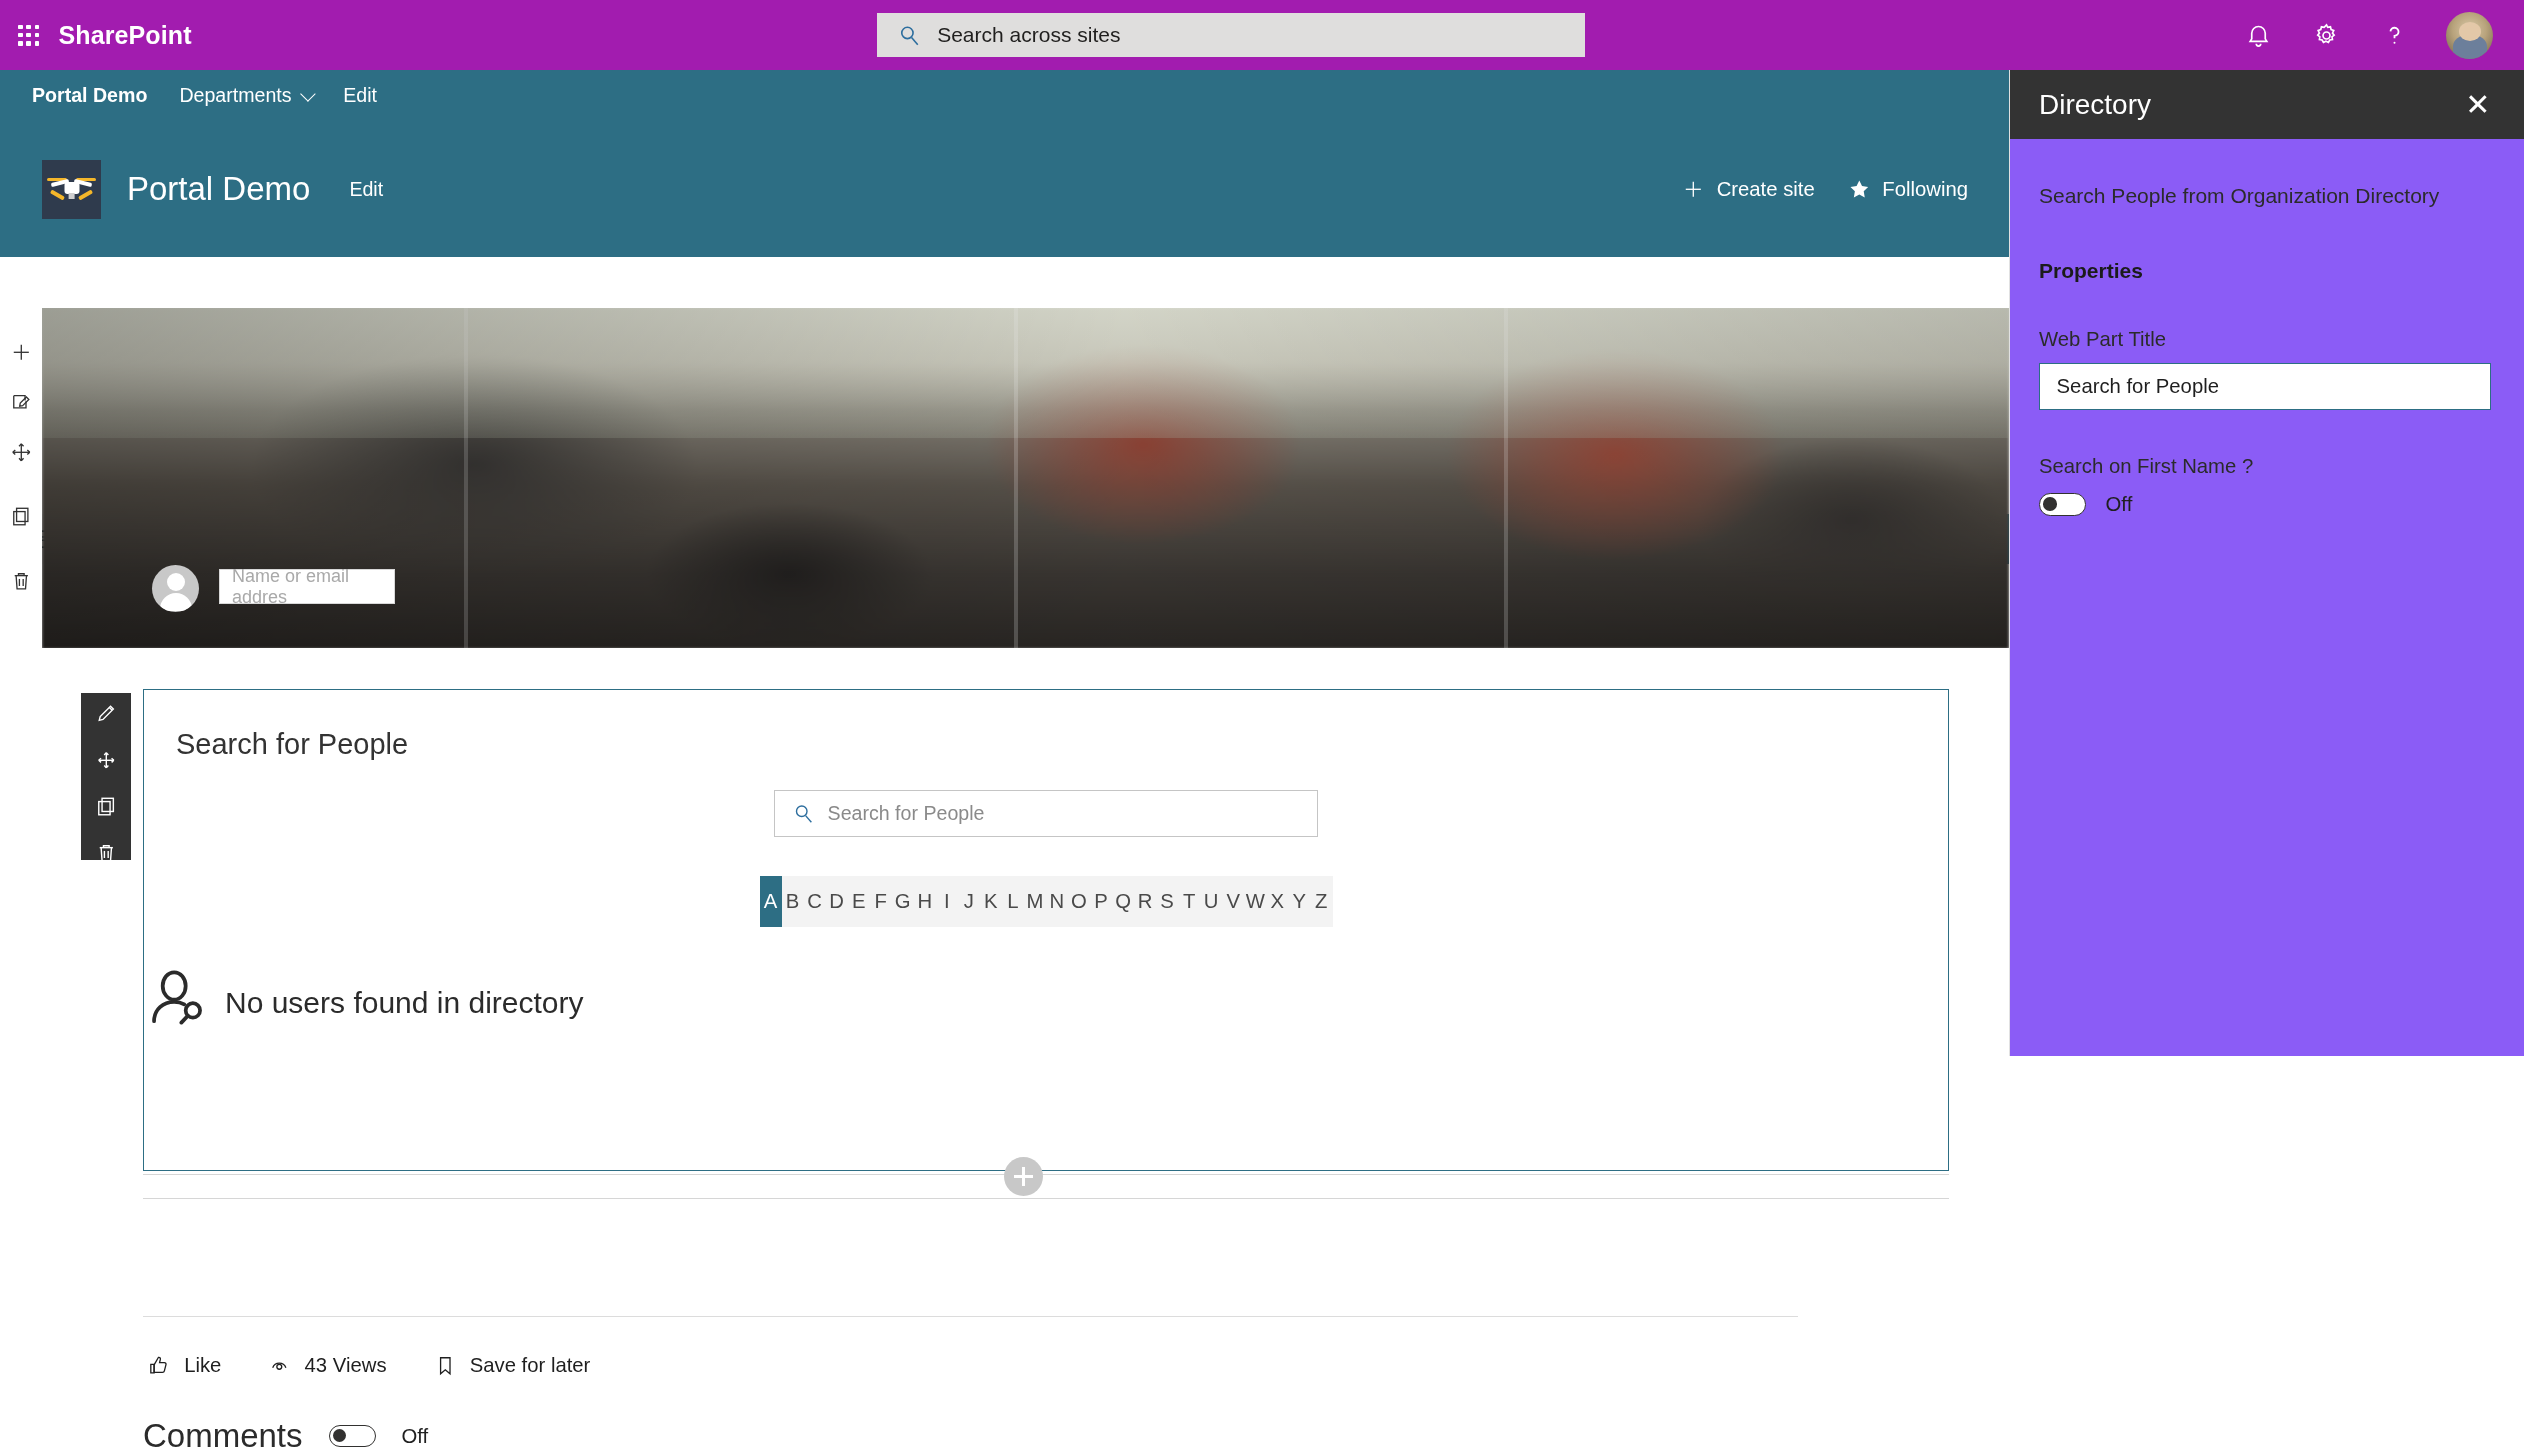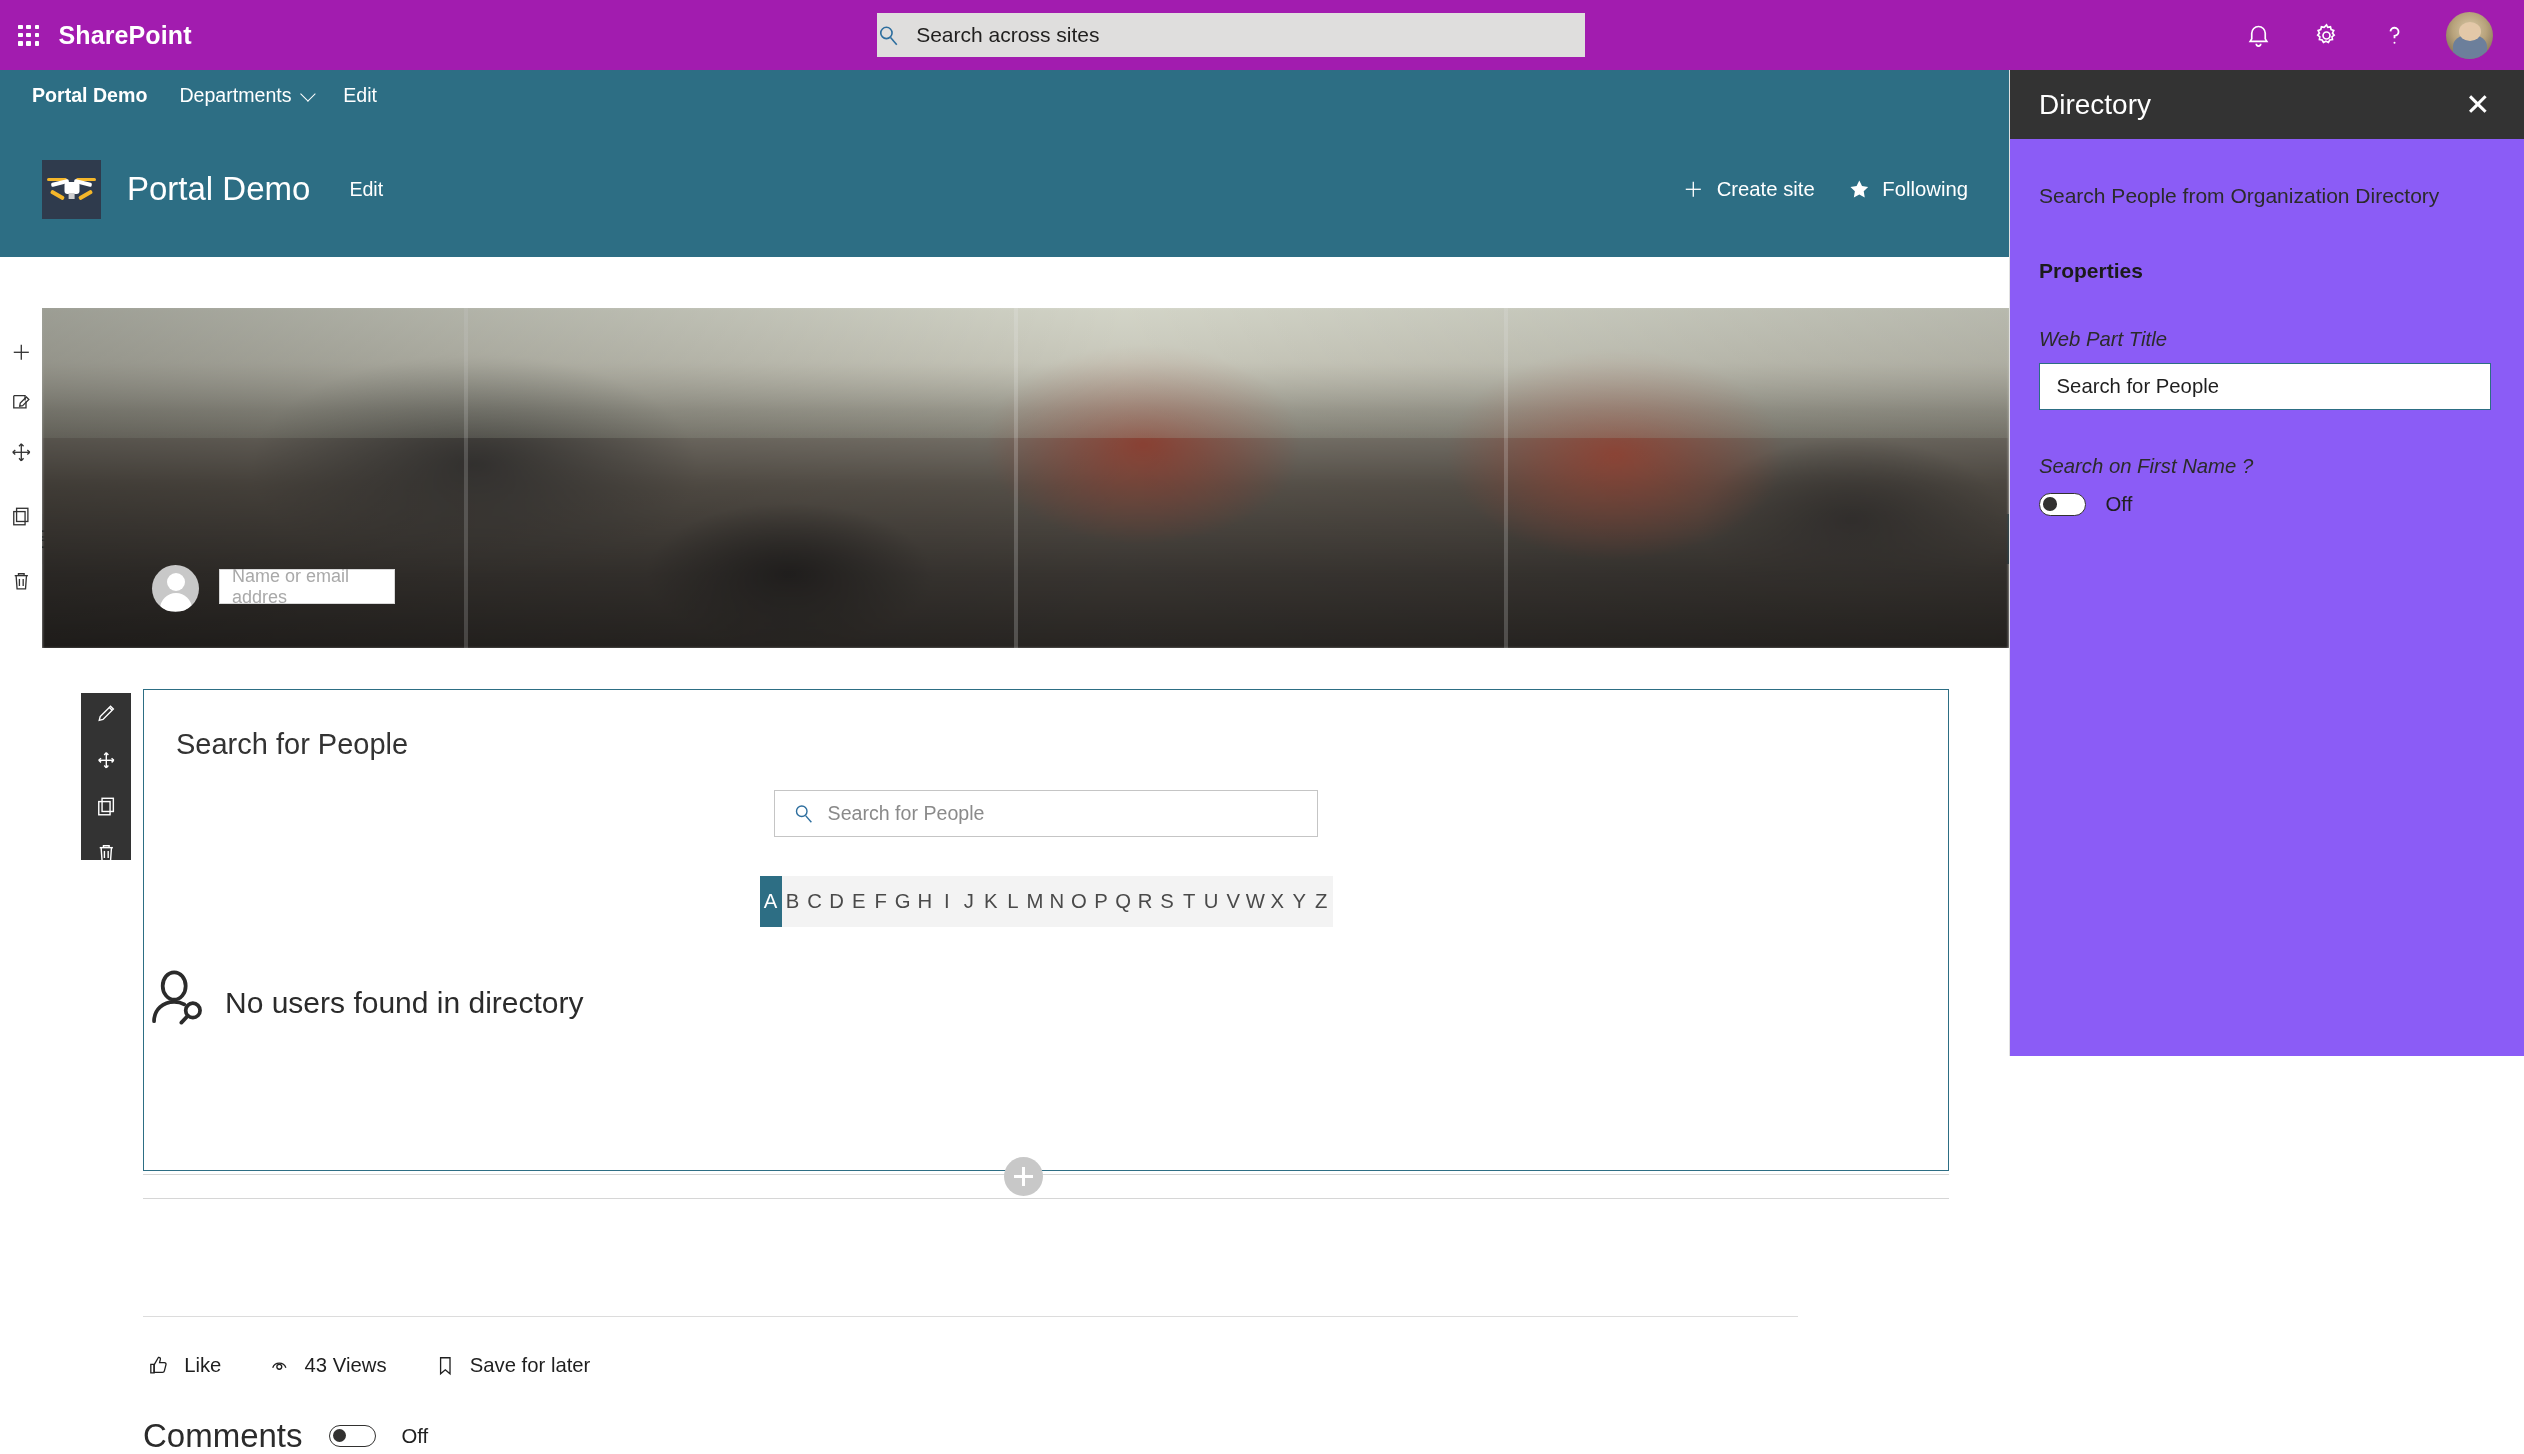--- a/index.html
+++ b/index.html
@@ -21,21 +21,21 @@
     display: grid; grid-template-columns: repeat(3, 1fr); grid-template-rows: repeat(3, 1fr);
     gap: 3.8px; padding: 4.5px; cursor: pointer;
   }
   .waffle i { display: block; background: #ffffff; border-radius: 0.8px; }
   .suite-title {
     color: #ffffff; font-size: 25px; font-weight: bold; letter-spacing: 0.1px;
     cursor: pointer;
   }
   .suite-search {
     position: absolute; left: 877px; top: 13px; width: 708px; height: 44px;
-    background: #dfdedd; display: flex; align-items: center; 
+    background: #dfdedd; display: flex; align-items: center; padding-left: 21px;
   }
   .suite-search .mag { margin-right: 16.6px; flex: 0 0 auto; }
   .suite-search .ph { color: #201f1e; font-size: 21px; }
   .suite-icons {
     position: absolute; right: 16.6px; top: 0; height: 70px;
     display: flex; align-items: center; gap: 35px; padding-right: 15px;
   }
   .suite-icons .si { width: 33px; height: 33px; display:flex; align-items:center; justify-content:center; cursor: pointer; }
   .avatar-img {
     width: 47px; height: 47px; border-radius: 50%;
@@ -190,21 +190,21 @@
   
   .pane { position:absolute; right:0; top:70px; width:516px; height:986px; background:#8b5cf6; border-left:0.8px solid #e1e1e1; }
   .pane-hd {
     height:69px; background:#333333; display:flex; align-items:center; justify-content:space-between;
     padding:0 27px 0 29px;
   }
   .pane-title { color:#fff; font-size:28px; font-weight:300; }
   .pane-close { color:#fff; font-size:30px; font-weight:300; line-height:1; cursor:pointer; padding:4.5px 7.5px; }
   .pane-desc { margin:45px 0 0 29px; font-size:21px; color:#2b2b2b; }
   .pane-props { margin:51px 0 0 29px; font-size:21px; font-weight:bold; color:#1b1b1b; }
-  .pane-label { margin:45px 0 0 29px; font-size:20.3px; color:#2b2b2b;font-style:italic; }
+  .pane-label { margin:45px 0 0 29px; font-size:20.3px; color:#2b2b2b; }
   .pane-input {
     margin:12px 0 0 29px; width:452px; height:47px; border:0.8px solid #2d6e84; background:#fff;
     display:flex; align-items:center; padding-left:16.6px; font-size:20.3px; color:#1f1f1f; cursor:text;
   }
   .pane-toggle-row { margin:15px 0 0 29px; display:flex; align-items:center; gap:19.6px; }
   svg { display:block; }
 </style>
 </head>
 <body>
 

